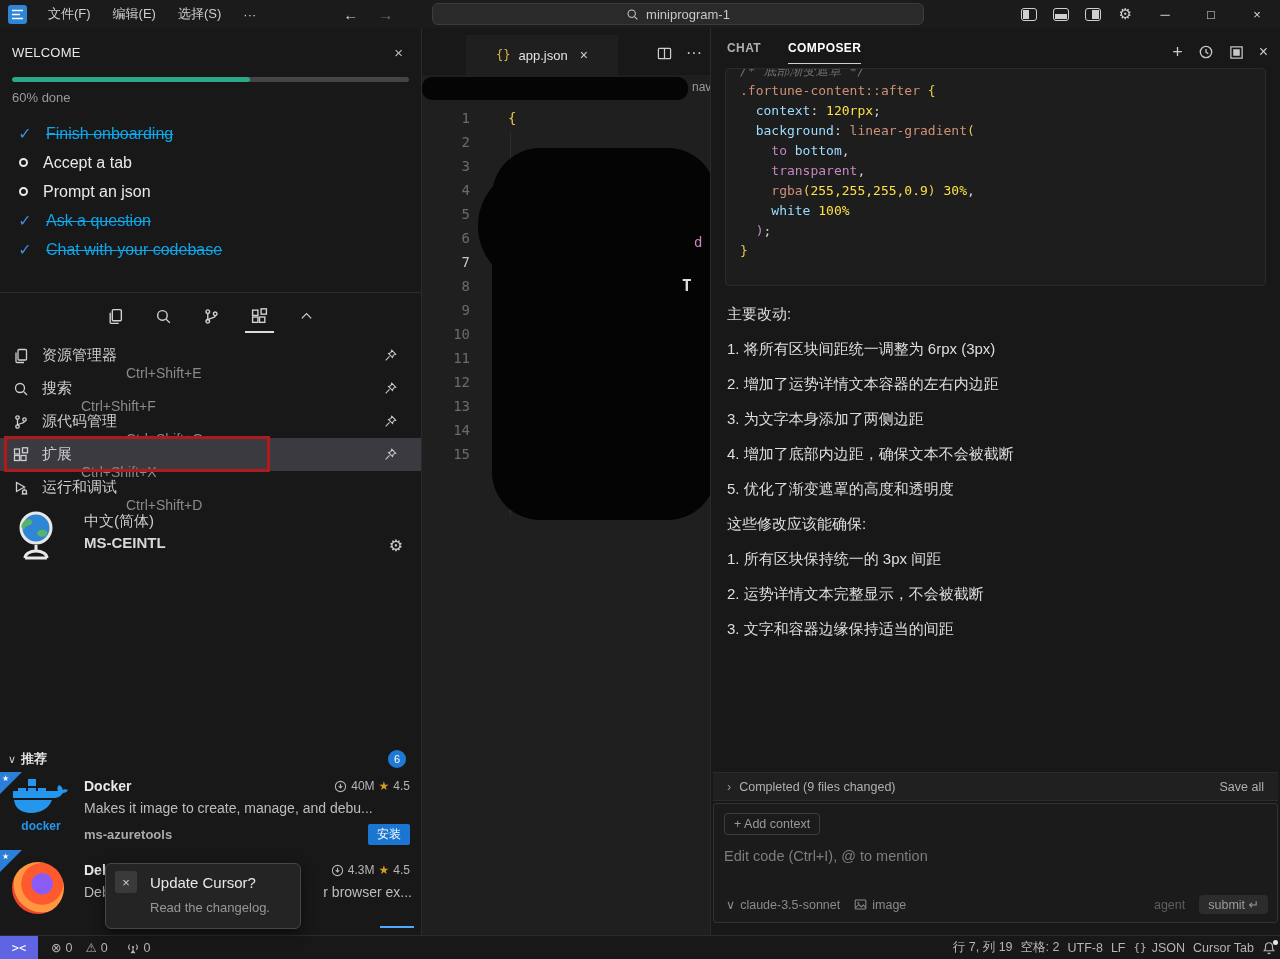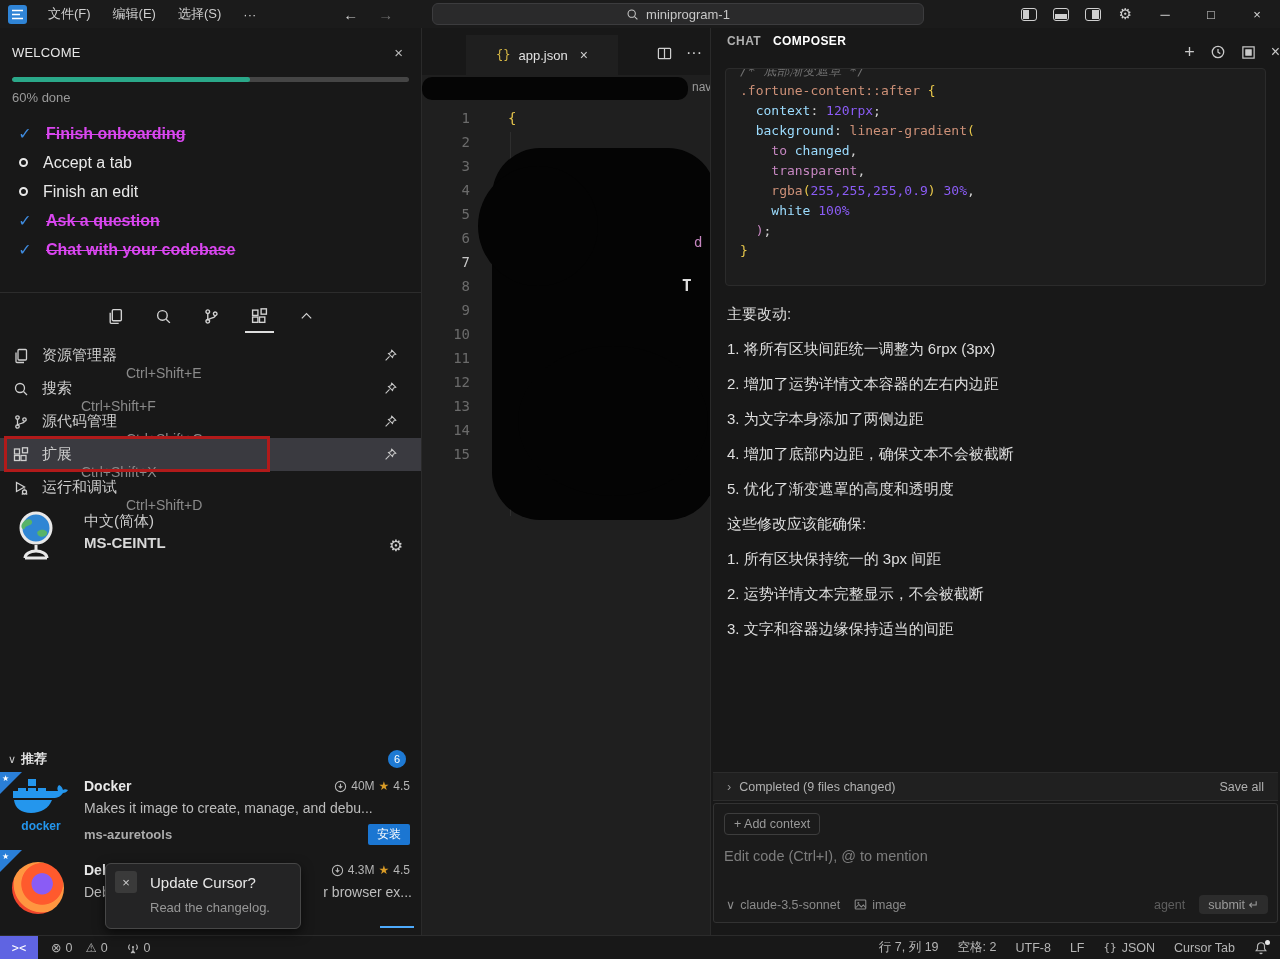--- a/index.html
+++ b/index.html
@@ -37,21 +37,21 @@
   .welcome-title{font-size:13px;color:#e6e6e6;letter-spacing:.2px;}
   .welcome-close{color:#bbbbbb;font-size:15px;padding:0 6px;}
   .prog-track{margin-top:16px;height:5px;background:#454545;border-radius:3px;overflow:hidden;}
   .prog-fill{height:100%;background:#2aa889;border-radius:3px;}
   .prog-label{margin-top:8px;font-size:13px;color:#9a9a9a;}
   .wl-list{margin-top:14px;}
   .wl-row{display:flex;align-items:center;height:29px;gap:12px;padding-left:4px;}
   .wl-check{color:#3f8ce0;font-size:16px;width:18px;text-align:center;}
   .wl-circle{width:9px;height:9px;border:2px solid #e8e8e8;border-radius:50%;margin:0 3px;}
   .wl-label{font-size:16px;color:#e8e8e8;}
-  .wl-label.done{color:#d946ef;text-decoration:line-through;font-weight:bold;}
+  .wl-label.done{color:#0ea5e9;text-decoration:line-through;}
   .sb-divider{border-top:1px solid #2c2c2c;}
   .activity-row{height:46px;display:flex;align-items:center;justify-content:center;gap:27px;color:#d2d2d2;}
   .act-ic{position:relative;padding:4px 2px;}
   .act-ic.active:after{content:"";position:absolute;left:-4px;right:-4px;bottom:-4px;height:2px;background:#dddddd;}
   .view-menu{position:relative;}
   .vm-row{position:relative;height:33px;display:flex;align-items:center;padding-left:13px;gap:9px;font-size:15px;}
   .vm-row.hl{background:#3a3a40;}
   .vm-icon{color:#cfcfcf;width:20px;}
   .vm-label{color:#cccccc;}
   .vm-shortcut{color:#8a8a8a;font-size:14px;margin-top:35px;}
@@ -112,34 +112,34 @@
   .code-lines{position:absolute;left:60px;top:0;right:0;}
   .cl{height:24px;line-height:24px;padding-left:26px;color:#e3c24b;white-space:pre;}
   .indent-guide{position:absolute;left:88px;top:26px;height:384px;border-left:1px solid #2e2e2e;}
   .redact{position:absolute;background:#040404;z-index:2;}
   .stray{position:absolute;z-index:3;font-family:"DejaVu Sans Mono",monospace;}
   .stray-d{left:272px;top:128px;color:#c586c0;font-size:14px;}
   .stray-t{left:260px;top:170px;color:#dddddd;font-size:16px;font-weight:bold;}
 
   
   .chatpanel{position:absolute;top:28px;left:710px;width:570px;height:907px;background:#181818;border-left:1px solid #2a2a2a;}
-  .chat-head{position:absolute;top:0;left:0;right:0;height:42px;display:flex;padding:6px 0 0 16px;gap:12px;}
+  .chat-head{position:absolute;top:0;left:0;right:0;height:42px;display:flex;align-items:center;padding:6px 12px 0 16px;gap:27px;}
   .chat-tab{font-size:12px;font-weight:bold;letter-spacing:.4px;color:#b0b0b0;padding-bottom:8px;}
   .chat-tab.active{color:#ffffff;border-bottom:1.5px solid #d0d0d0;}
   .chat-head-icons{margin-left:auto;display:flex;align-items:center;gap:15px;color:#c9c9c9;}
   .plus-ic{font-size:18px;line-height:1;}
   .cb{position:absolute;left:14px;right:14px;top:40px;height:218px;background:#1d1d1d;border:1px solid #2b2b2b;
     border-radius:4px;padding:0 14px;overflow:hidden;}
   .cb-line{height:20px;line-height:20px;font-family:"DejaVu Sans Mono",monospace;font-size:13px;white-space:pre;}
   .cb-line:first-child{margin-top:-8px;}
   .tk-comment{color:#707070;font-style:italic;}
   .tk-sel{color:#ce9178;} .tk-fn{color:#ce9178;}
   .tk-brace{color:#e9c84b;}
   .tk-prop{color:#9cdcfe;} .tk-val{color:#9cdcfe;}
-  .tk-num{color:#8b5cf6;} .tk-kw{color:#c586c0;} .tk-plain{color:#d4d4d4;}
+  .tk-num{color:#fde047;} .tk-kw{color:#c586c0;} .tk-plain{color:#d4d4d4;}
   .summary{position:absolute;left:16px;right:14px;top:276px;}
   .summary p{margin:0 0 15px 0;font-size:15px;color:#dedede;line-height:20px;}
   .completed-bar{position:absolute;left:2px;right:2px;top:744px;height:29px;background:#202020;
     border-top:1px solid #2c2c2c;border-bottom:1px solid #2c2c2c;display:flex;align-items:center;
     padding:0 14px;font-size:12.5px;color:#b0b0b0;}
   .comp-chev{margin-right:8px;color:#9a9a9a;}
   .save-all{margin-left:auto;}
   .input-box{position:absolute;left:2px;right:2px;top:775px;height:120px;background:#1b1b1b;
     border:1px solid #323232;border-radius:3px;}
   .ctx-chip{display:inline-flex;margin:9px 0 0 10px;border:1px solid #3d3d3d;border-radius:4px;
@@ -151,21 +151,21 @@
   .img-btn{display:flex;align-items:center;gap:5px;}
   .agent-lbl{margin-left:auto;color:#5f5f5f;}
   .submit-btn{background:#2c2c2c;border-radius:4px;padding:2px 9px;color:#9a9a9a;}
 
   
   .statusbar{position:absolute;left:0;right:0;bottom:0;height:24px;background:#181818;border-top:1px solid #2b2b2b;
     display:flex;align-items:center;font-size:12.5px;color:#b5b5b5;}
   .remote{width:38px;height:100%;background:#5f64e2;color:#ffffff;display:flex;align-items:center;
     justify-content:center;font-family:"DejaVu Sans Mono",monospace;font-size:12px;}
   .sb-item{display:flex;align-items:center;gap:4px;margin-left:13px;}
-  .sb-right{margin-left:auto;display:flex;align-items:center;gap:19px;padding-right:12px;}
+  .sb-right{margin-left:auto;display:flex;align-items:center;gap:8px;padding-right:4px;}
   .sb-seg{display:flex;align-items:center;gap:5px;}
   .sb-braces{font-family:"DejaVu Sans Mono",monospace;font-size:11px;}
   .bell-wrap{position:relative;}
   .bell-dot{position:absolute;right:-2px;top:-1px;width:5px;height:5px;border-radius:50%;background:#e8e8e8;}
 </style>
 </head>
 <body>
 
 <div class="screen">
 
@@ -223,21 +223,21 @@
           <div class="wl-row">
             <span class="wl-check">✓</span>
             <span class="wl-label done">Finish onboarding</span>
           </div>
           <div class="wl-row">
             <span class="wl-circle"></span>
             <span class="wl-label">Accept a tab</span>
           </div>
           <div class="wl-row">
             <span class="wl-circle"></span>
-            <span class="wl-label">Finish an edit</span>
+            <span class="wl-label">Prompt an json</span>
           </div>
           <div class="wl-row">
             <span class="wl-check">✓</span>
             <span class="wl-label done">Ask a question</span>
           </div>
           <div class="wl-row">
             <span class="wl-check">✓</span>
             <span class="wl-label done">Chat with your codebase</span>
           </div>
         </div>
@@ -534,21 +534,21 @@
           </svg>
         <span>×</span>
       </span>
     </div>
 
     <div class="cb">
         <div class="cb-line"><span class="tk-comment">/* 底部渐变遮罩 */</span></div>
         <div class="cb-line"><span class="tk-sel">.fortune-content::after</span><span class="tk-brace"> {</span></div>
         <div class="cb-line"><span class="tk-prop">  context</span><span class="tk-plain">: </span><span class="tk-num">120rpx</span><span class="tk-plain">;</span></div>
         <div class="cb-line"><span class="tk-prop">  background</span><span class="tk-plain">: </span><span class="tk-fn">linear-gradient</span><span class="tk-brace">(</span></div>
-        <div class="cb-line"><span class="tk-kw">    to </span><span class="tk-val">changed</span><span class="tk-plain">,</span></div>
+        <div class="cb-line"><span class="tk-kw">    to </span><span class="tk-val">bottom</span><span class="tk-plain">,</span></div>
         <div class="cb-line"><span class="tk-kw">    transparent</span><span class="tk-plain">,</span></div>
         <div class="cb-line"><span class="tk-fn">    rgba</span><span class="tk-brace">(</span><span class="tk-num">255,255,255,0.9</span><span class="tk-brace">)</span><span class="tk-num"> 30%</span><span class="tk-plain">,</span></div>
         <div class="cb-line"><span class="tk-val">    white</span><span class="tk-num"> 100%</span></div>
         <div class="cb-line"><span class="tk-kw">  )</span><span class="tk-plain">;</span></div>
         <div class="cb-line"><span class="tk-brace">}</span></div>
       </div>
 
     <div class="summary">
         <p>主要改动:</p>
         <p>1. 将所有区块间距统一调整为 6rpx (3px)</p>

